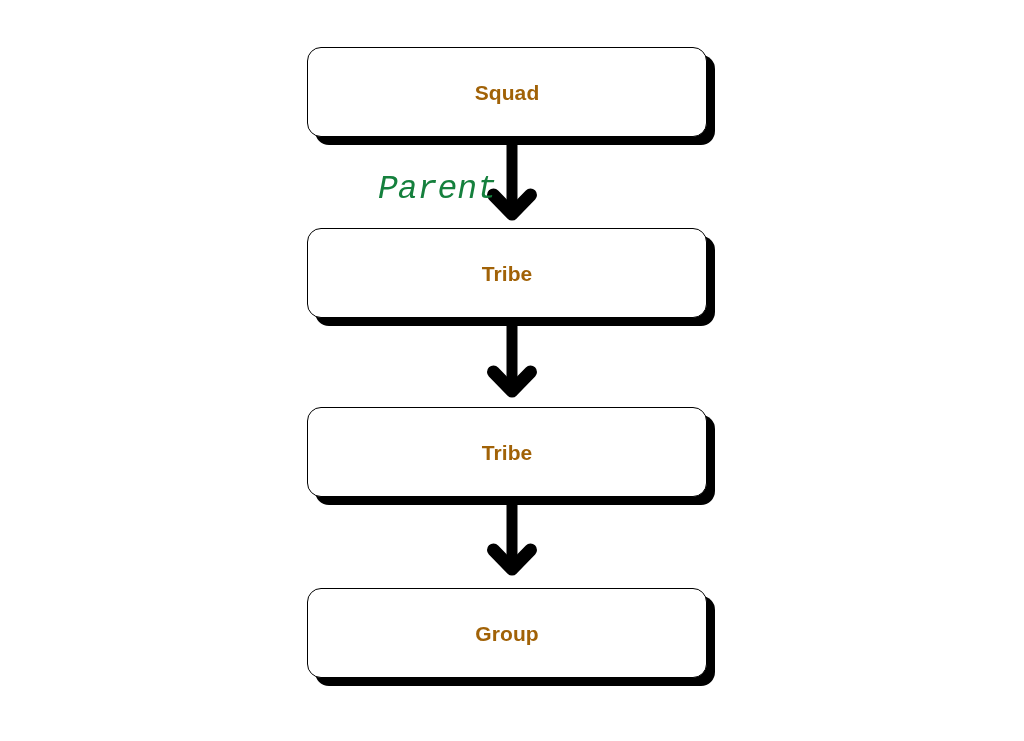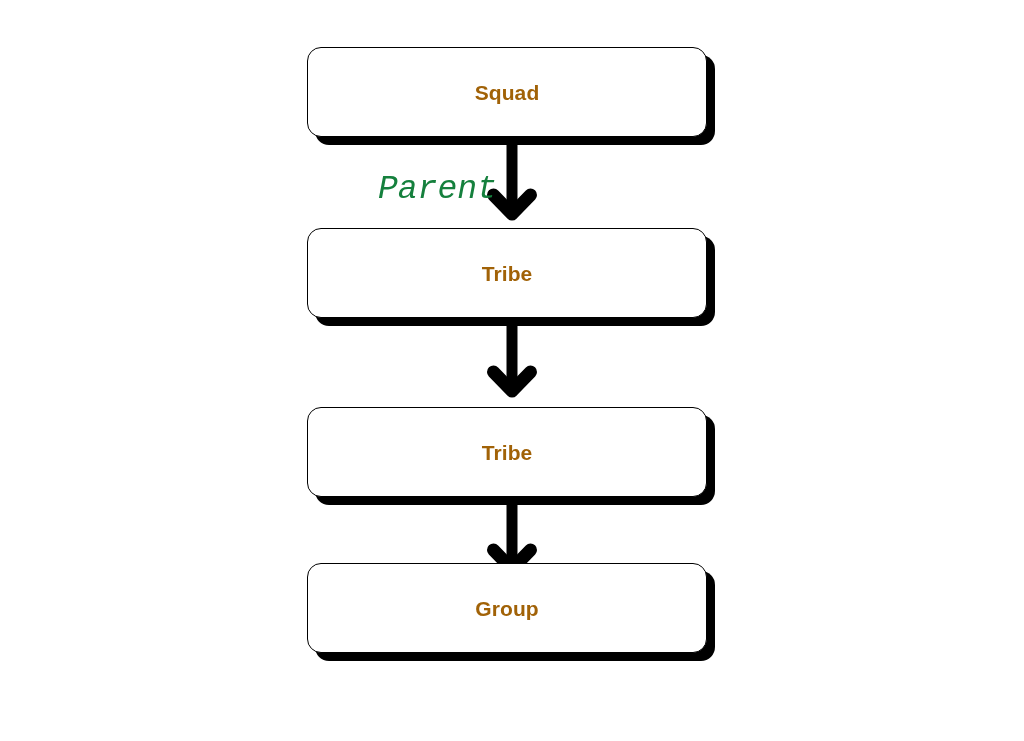--- a/index.html
+++ b/index.html
@@ -134,20 +134,20 @@
     </div>
   </div>
 
   <div class="node" style="left:307px; top:407px;">
     <div class="node-shadow"></div>
     <div class="node-body">
       <span class="node-label">Tribe</span>
     </div>
   </div>
 
-  <div class="node" style="left:307px; top:563px;text-align:right;">
+  <div class="node" style="left:307px; top:588px;text-align:right;">
     <div class="node-shadow"></div>
     <div class="node-body">
       <span class="node-label">Group</span>
     </div>
   </div>
 
 </div>
 
 </body></html>

